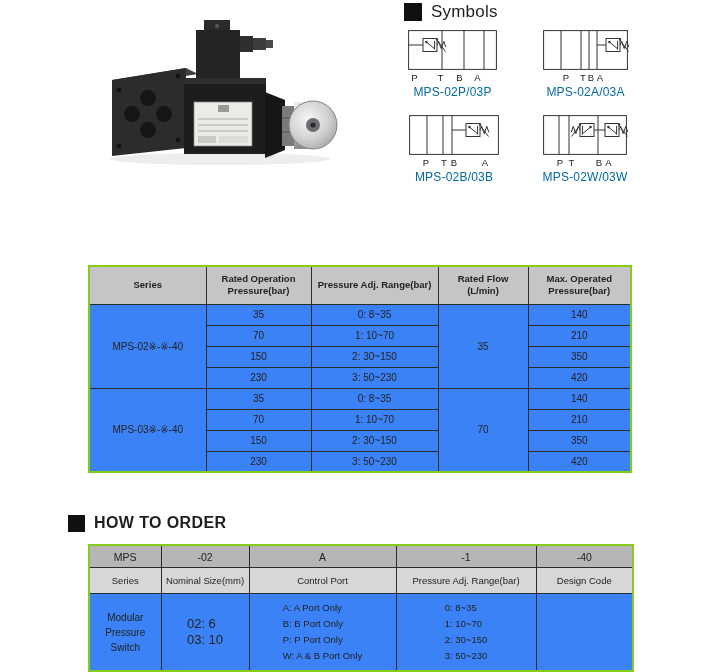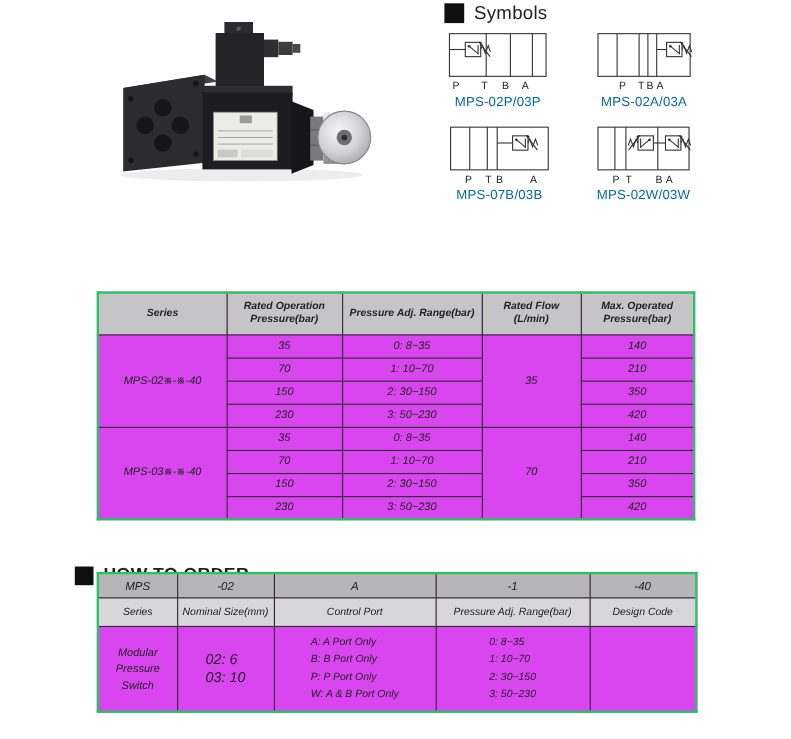--- a/index.html
+++ b/index.html
@@ -18,21 +18,21 @@
   
   .symbol{position:absolute;}
   .symbol svg{display:block;overflow:visible;}
   .symbol .cap{
     position:absolute;left:50%;transform:translateX(-50%);top:55px;
     font-size:12px;letter-spacing:.2px;white-space:nowrap;color:#0369a1;
   }
   .port{font-size:9.5px;fill:#222;font-family:"Liberation Sans","DejaVu Sans",sans-serif;}
 
   
-  table.dtable{position:absolute;border-collapse:collapse;table-layout:fixed;background:#d946ef;border:2px solid #22c55e;font-style:italic;}
+  table.dtable{position:absolute;border-collapse:collapse;table-layout:fixed;background:#3b82f6;border:2px solid #84cc16;}
   .dtable th,.dtable td{border:1px solid #2b2b2b;text-align:center;vertical-align:middle;padding:0 2px;color:#222;}
   .spec th{background:#c5c5c7;font-size:9.5px;font-weight:bold;white-space:pre-line;line-height:1.3;}
   .spec tr.hd{height:38px;}
   .spec tr.d{height:21px;}
   .spec td{font-size:10px;}
   .order tr.code td{background:#b6b6b8;font-size:10.5px;height:21px;}
   .order tr.lbl td{background:#d7d7d9;font-size:9.5px;height:25px;}
   .order tr.det td{font-size:9.5px;height:76px;}
   .stack{display:inline-block;text-align:left;vertical-align:middle;}
   .stack .line{line-height:16px;white-space:nowrap;}
@@ -175,21 +175,21 @@
         <line x1="34" y1="0.6" x2="34" y2="39.4"></line>
         <line x1="43" y1="0.6" x2="43" y2="39.4"></line>
         <line x1="43" y1="15" x2="57" y2="15"></line>
       </g>
       <use href="#psw" x="57" y="15"></use>
       <text class="port" x="17" y="51" text-anchor="middle">P</text>
       <text class="port" x="35" y="51" text-anchor="middle">T</text>
       <text class="port" x="45" y="51" text-anchor="middle">B</text>
       <text class="port" x="76" y="51" text-anchor="middle">A</text>
     </svg>
-    <div class="cap">MPS-07B/03B</div>
+    <div class="cap">MPS-02B/03B</div>
   </div>
 
   <div class="symbol" style="left:543px;top:115px;width:84px;">
     <svg width="84" height="52" viewBox="0 0 84 52">
       <g stroke="#333" stroke-width="1" fill="none">
         <rect x="0.6" y="0.6" width="82.8" height="38.8"></rect>
         <line x1="16" y1="0.6" x2="16" y2="39.4"></line>
         <line x1="26" y1="0.6" x2="26" y2="39.4"></line>
         <line x1="55" y1="0.6" x2="55" y2="39.4"></line>
         <line x1="51" y1="15" x2="55" y2="15"></line>
@@ -270,21 +270,21 @@
       <td>420</td>
     </tr>
   </tbody>
     </table>
 
   <div class="heading" style="left:52px;top:514px;padding-left:16px;">
     <span class="sq"></span>
     <span class="t">HOW TO ORDER</span>
   </div>
 
-  <table class="dtable order" style="left:88px;top:520px;width:544px;padding-left:20px;">
+  <table class="dtable order" style="left:88px;top:544px;width:544px;padding-left:20px;">
     <colgroup>
       <col style="width:72px">
         <col style="width:88px">
         <col style="width:147px">
         <col style="width:140px">
         <col style="width:97px">
     </colgroup>
     <tbody>
         <tr class="code">
       <td>MPS</td>

